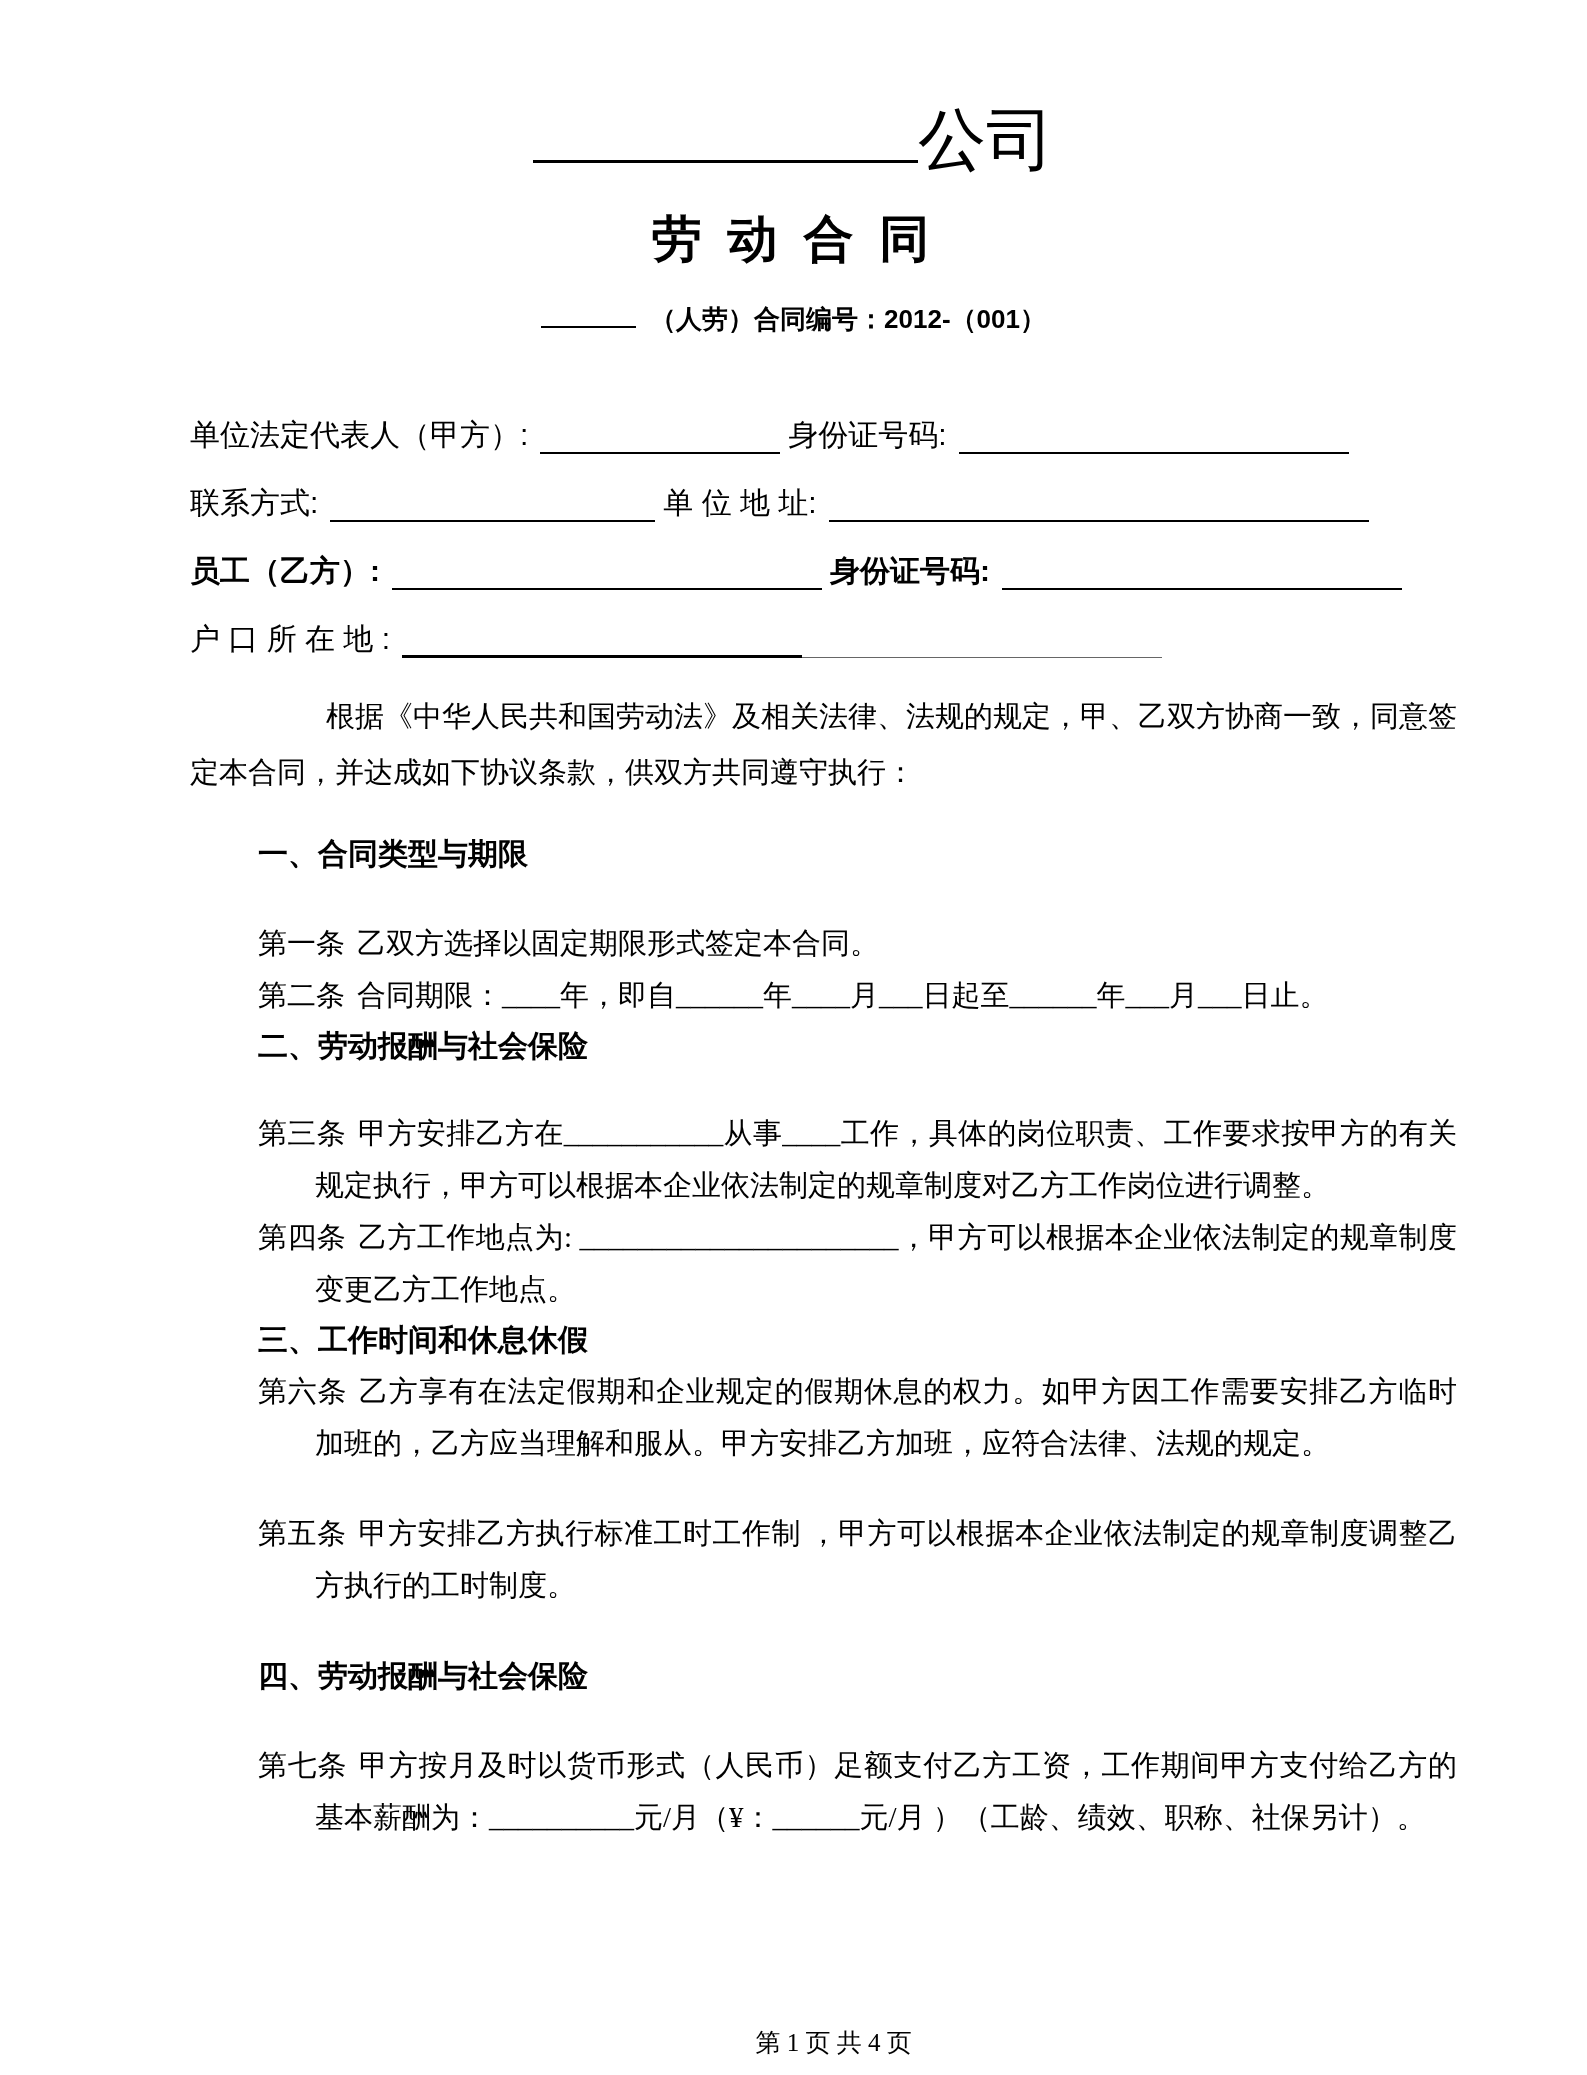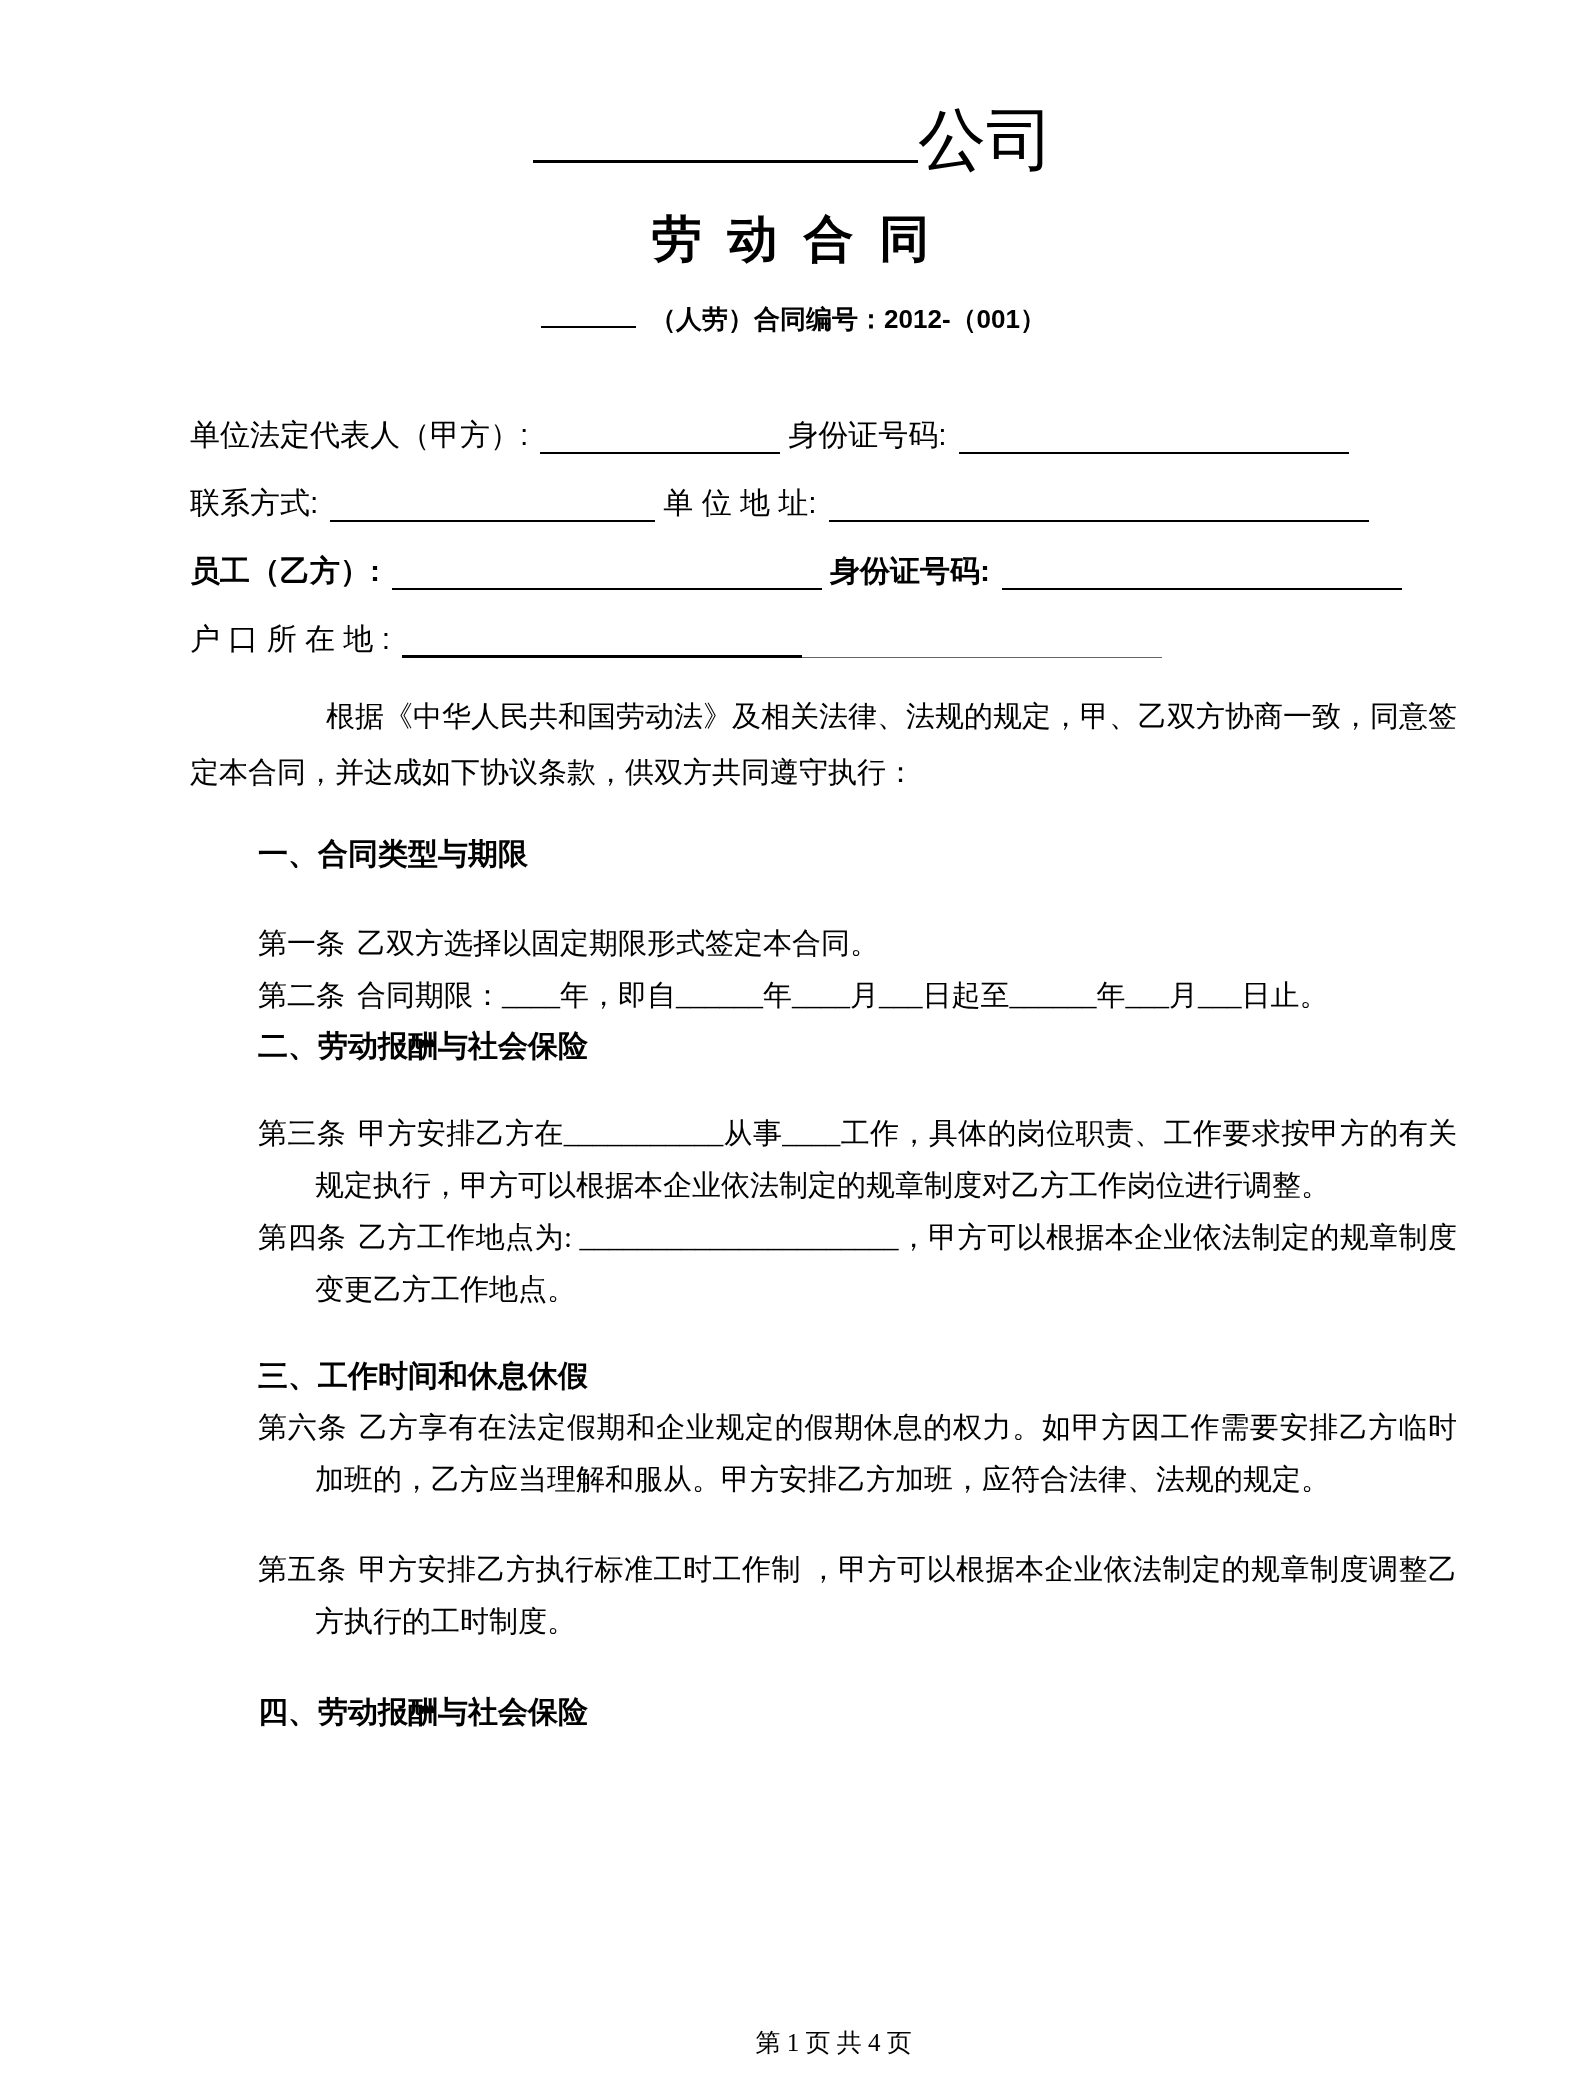--- a/index.html
+++ b/index.html
@@ -95,23 +95,24 @@
         <div class="section-heading" style="margin-top: 0px;">一、合同类型与期限</div>
         <p class="clause" style="margin: 38px 0px 0px;"><span class="clause-num">第一条</span><span>乙双方选择以固定期限形式签定本合同。</span></p>
         <p class="clause" style="margin: 0px;"><span class="clause-num">第二条</span><span>合同期限：____年，即自______年____月___日起至______年___月___日止。</span></p>
       </div>
       <div>
         <div class="section-heading" style="margin-top: 0px;">二、劳动报酬与社会保险</div>
         <p class="clause" style="margin: 36px 0px 0px;"><span class="clause-num">第三条</span><span>甲方安排乙方在___________从事____工作，具体的岗位职责、工作要求按甲方的有关规定执行，甲方可以根据本企业依法制定的规章制度对乙方工作岗位进行调整。</span></p>
         <p class="clause" style="margin: 0px;"><span class="clause-num">第四条</span><span>乙方工作地点为: ______________________，甲方可以根据本企业依法制定的规章制度变更乙方工作地点。</span></p>
       </div>
       <div>
-        <div class="section-heading" style="margin-top: 36px;">三、工作时间和休息休假</div>
+        <div class="section-heading" style="">三、工作时间和休息休假</div>
         <p class="clause" style="margin: 0px;"><span class="clause-num">第六条</span><span>乙方享有在法定假期和企业规定的假期休息的权力。如甲方因工作需要安排乙方临时加班的，乙方应当理解和服从。甲方安排乙方加班，应符合法律、法规的规定。</span></p>
         <p class="clause" style="margin: 38px 0px 0px;"><span class="clause-num">第五条</span><span>甲方安排乙方执行标准工时工作制 ，甲方可以根据本企业依法制定的规章制度调整乙方执行的工时制度。</span></p>
       </div>
       <div>
         <div class="section-heading" style="margin-top: 40px;">四、劳动报酬与社会保险</div>
+        <p class="clause" style="margin: 38px 0px 0px;"><span class="clause-num">第七条</span><span>甲方按月及时以货币形式（人民币）足额支付乙方工资，工作期间甲方支付给乙方的基本薪酬为：__________元/月（¥：______元/月 ）（工龄、绩效、职称、社保另计）。</span></p>
       </div>
     </div>
 </div>
 
 <div class="page-footer">第 1 页 共 4 页</div>
 
 </body></html>

